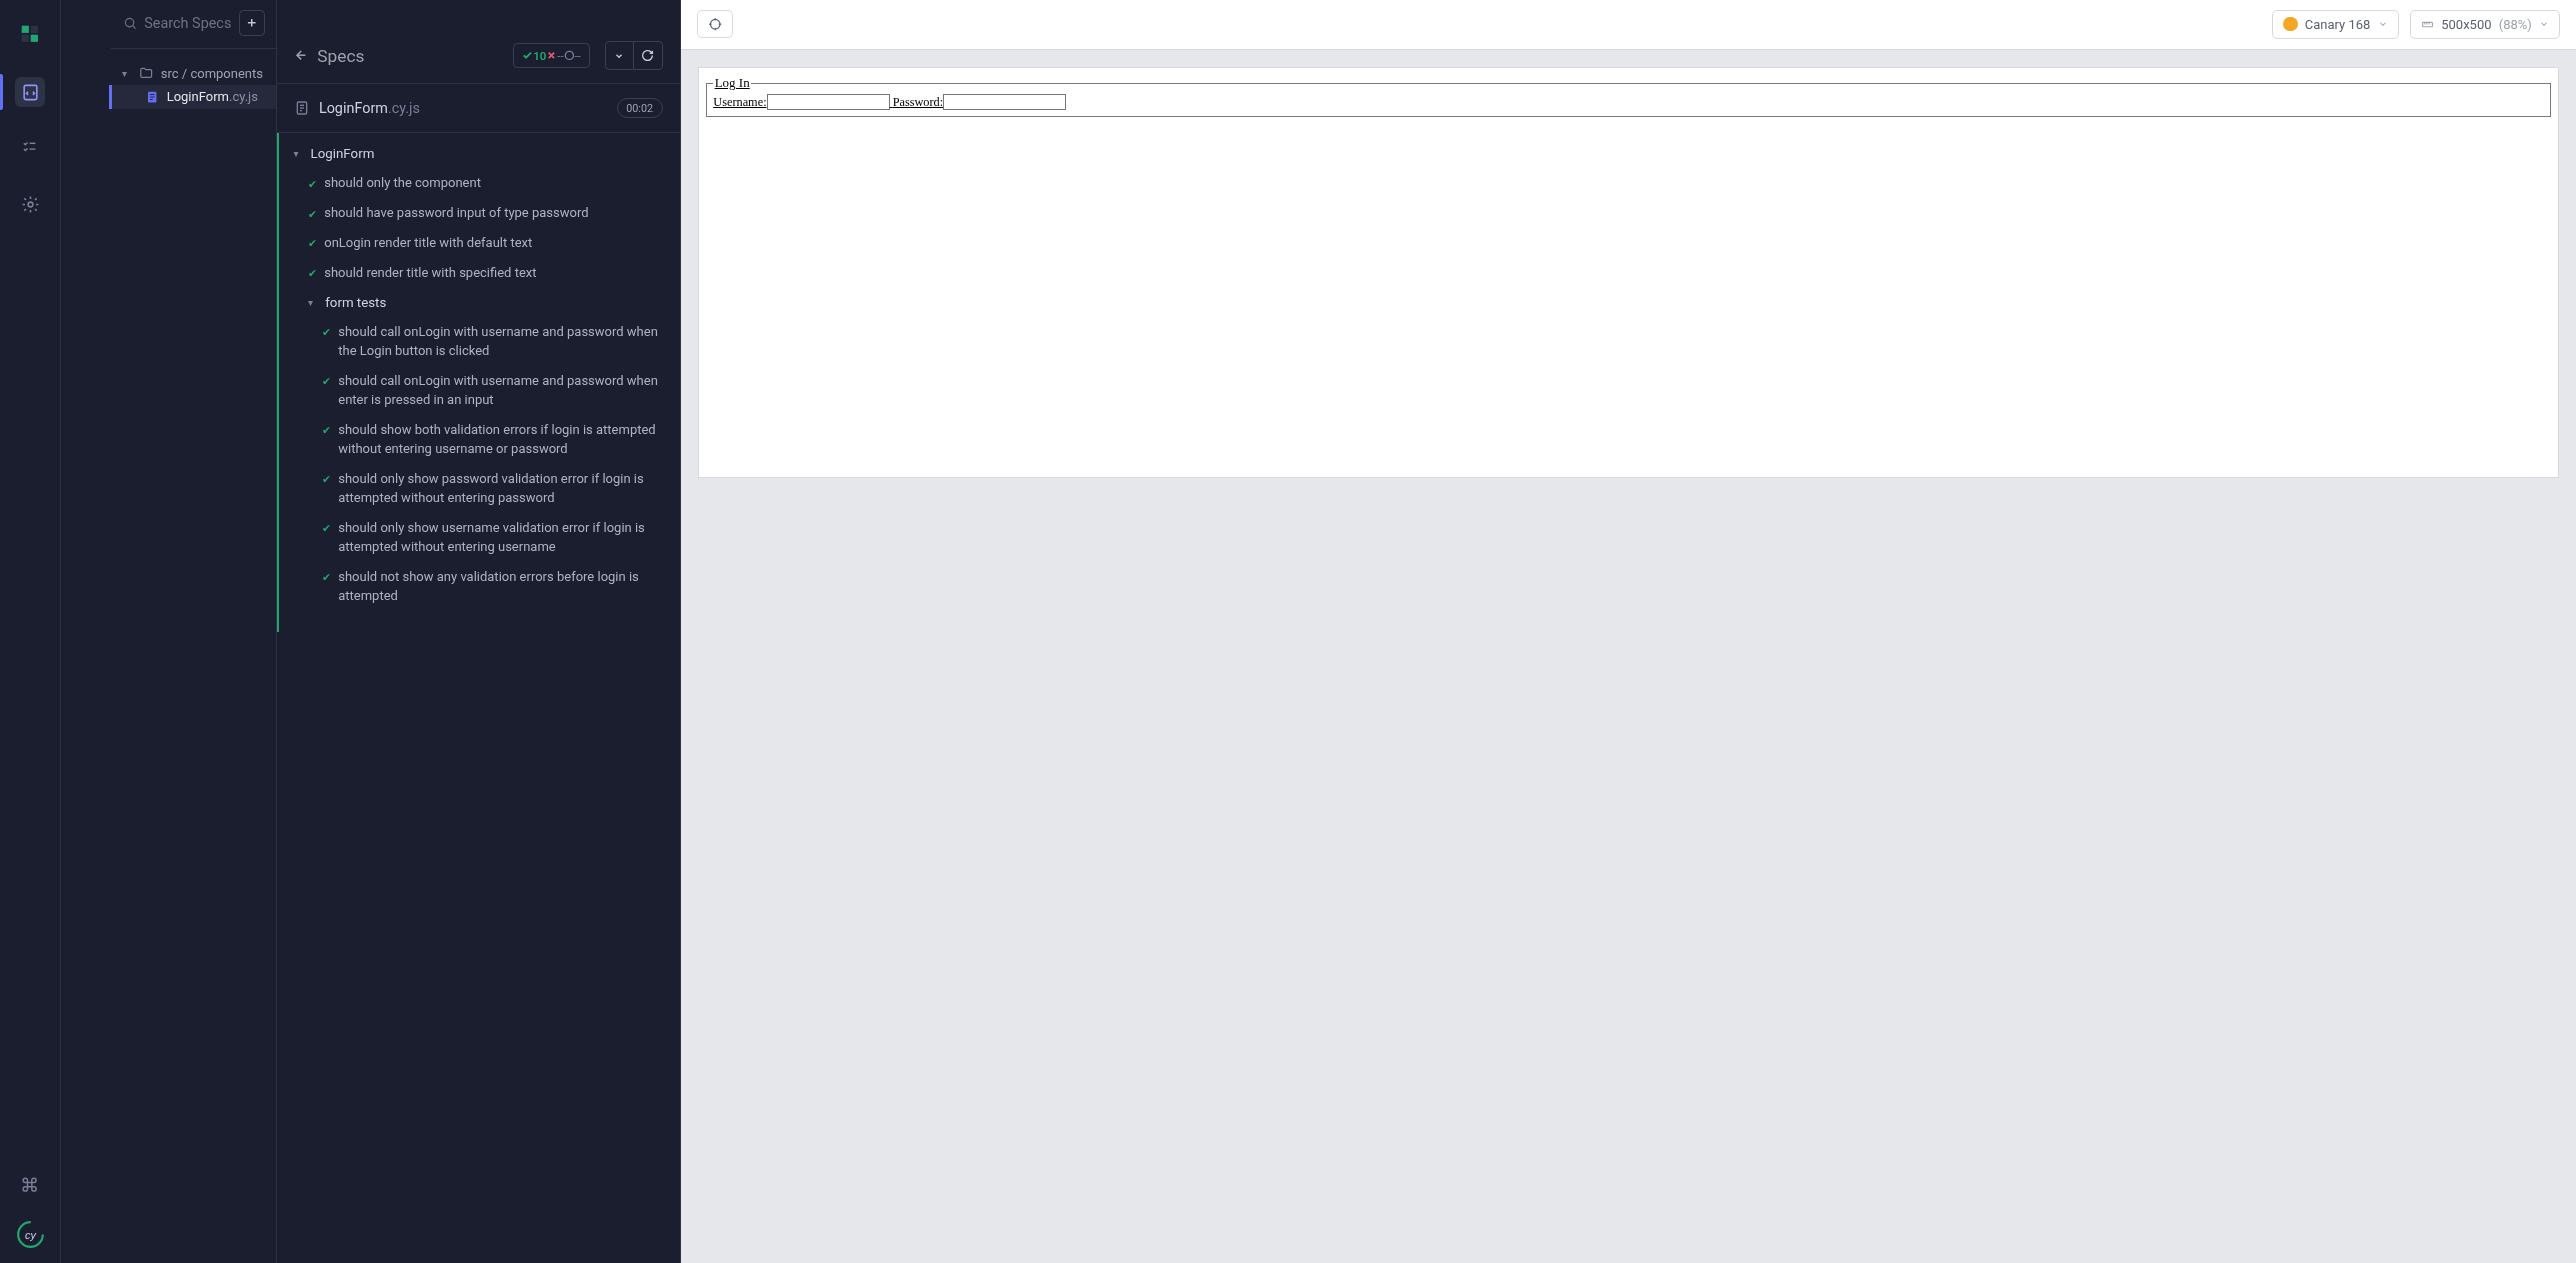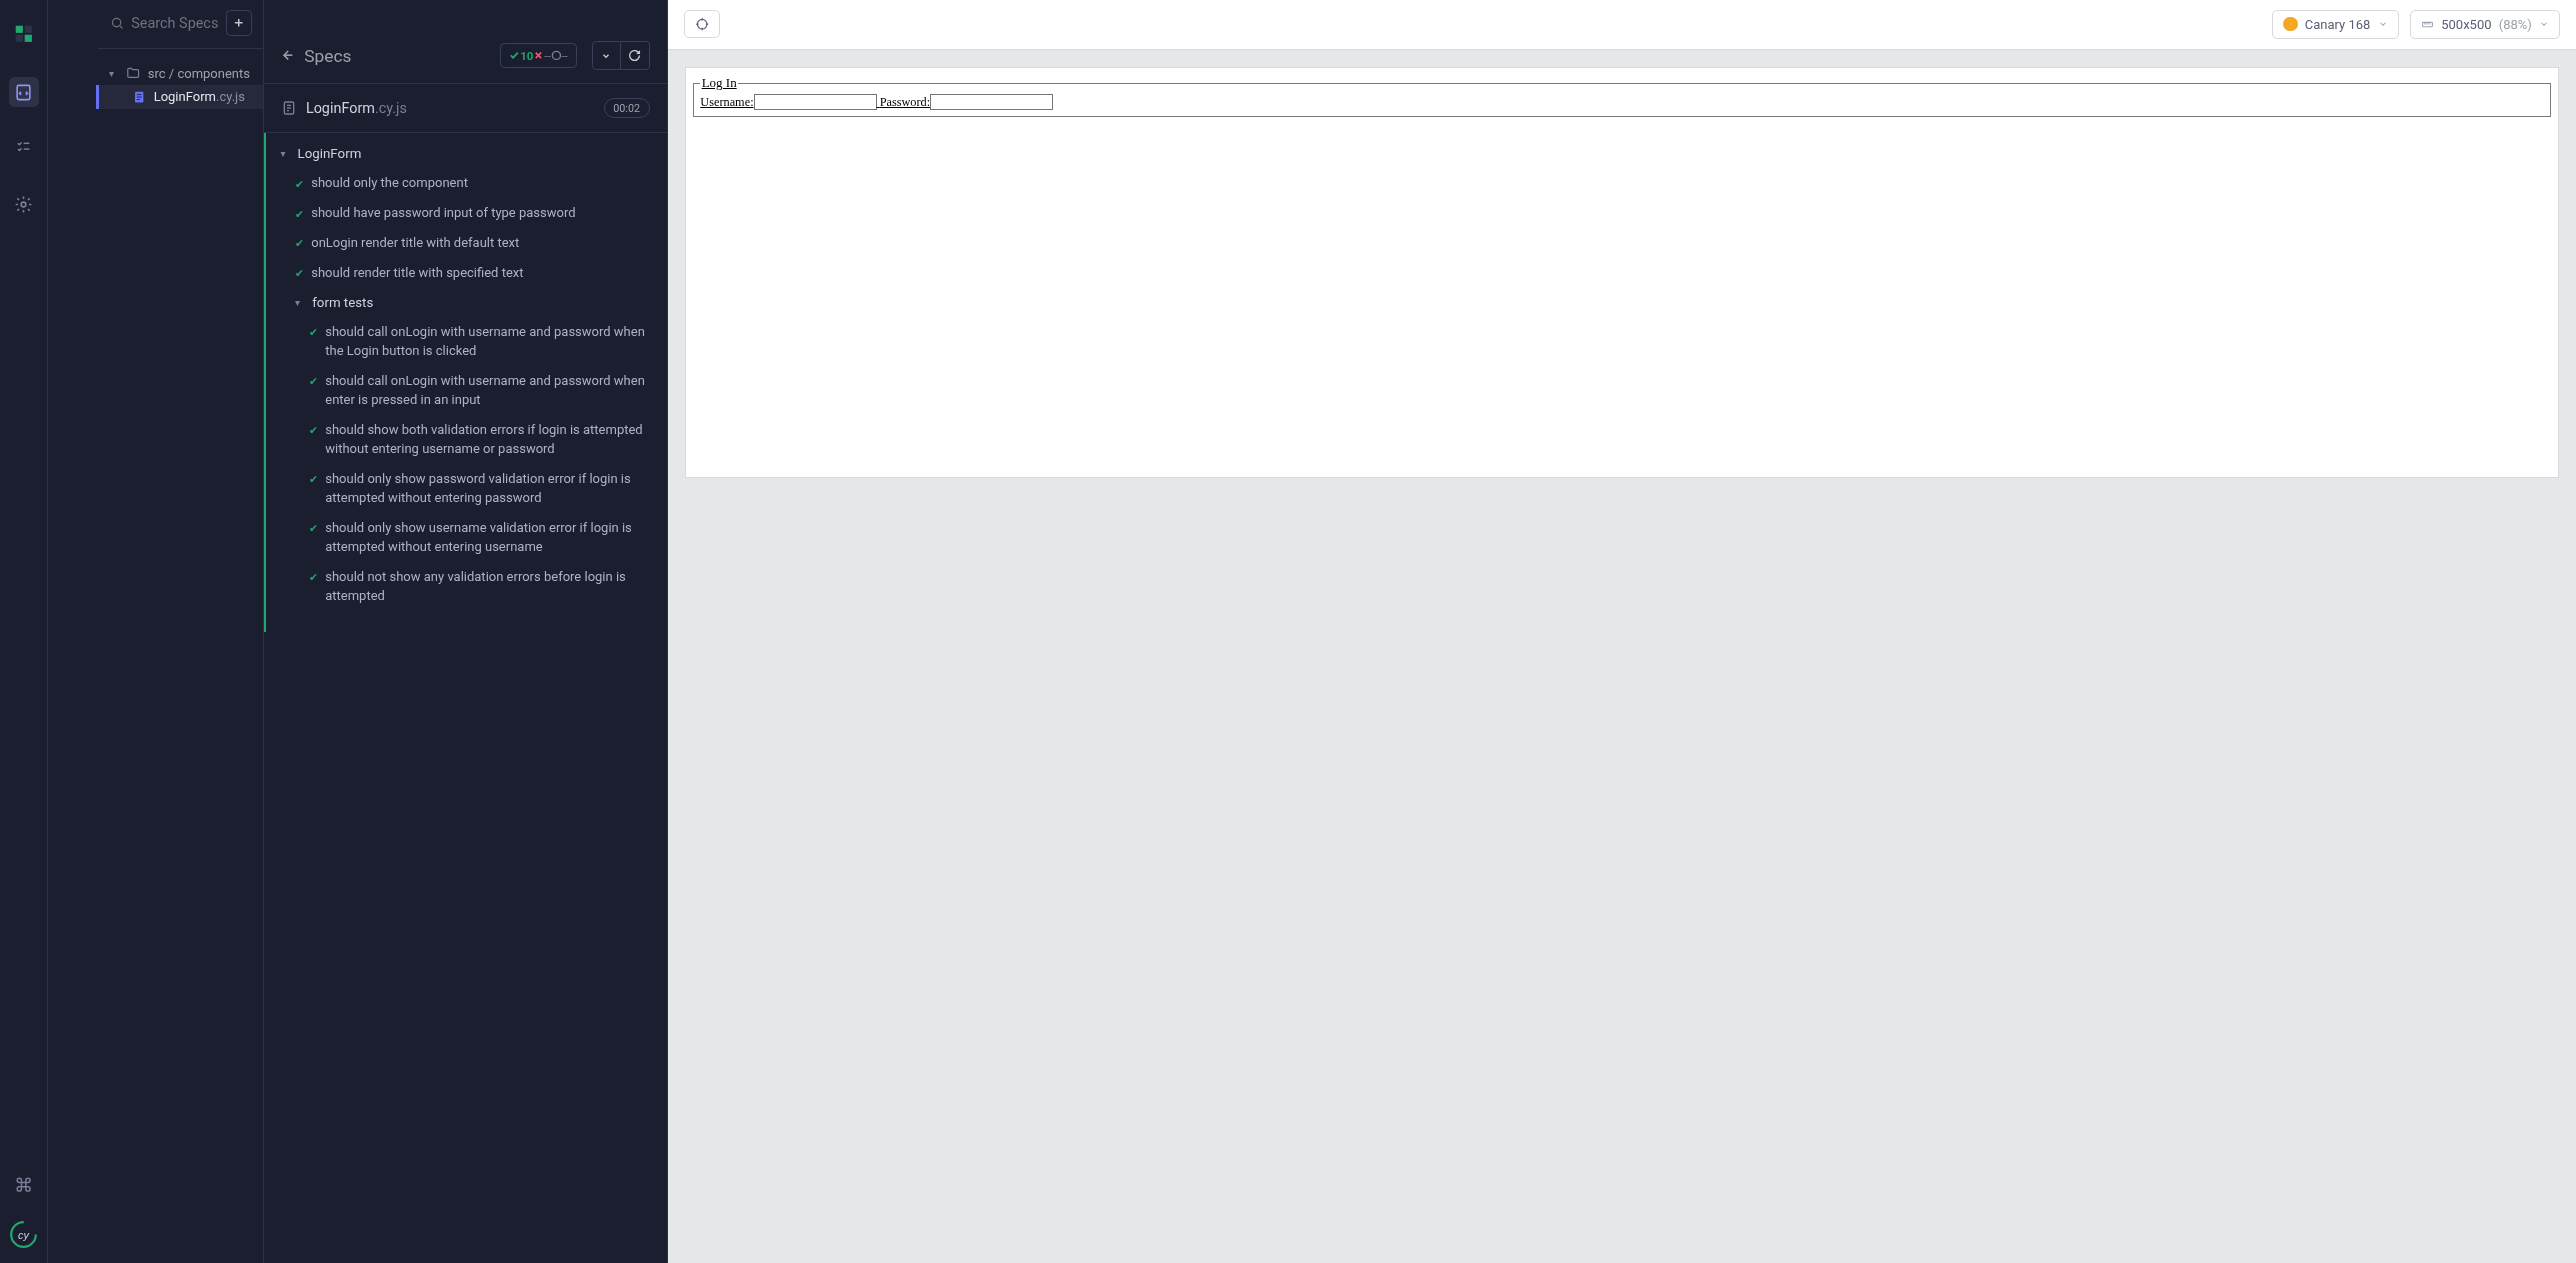--- a/index.html
+++ b/index.html
@@ -8,21 +8,21 @@
     font-family: -apple-system, BlinkMacSystemFont, "Segoe UI", Roboto, sans-serif;
     background: #1b1e2e;
     color: #d0d2e0;
     display: flex;
     height: 100vh;
     overflow: hidden;
   }
 
   
   .icon-rail {
-    width: 48px;
+    width: 61px;
     background: #1b1e2e;
     border-right: 0.7px solid #2e3247;
     display: flex;
     flex-direction: column;
     align-items: center;
     padding-top: 14px;
   }
   .icon-rail .logo-slot { height: 40px; display:flex; align-items:center; justify-content:center; }
   .icon-rail .rail-items { margin-top: 23px; display:flex; flex-direction:column; gap:26px; align-items:center; }
   .rail-btn { width:30px; height:30px; display:flex; align-items:center; justify-content:center; border-radius:5.8px; cursor:pointer; position:relative; }

